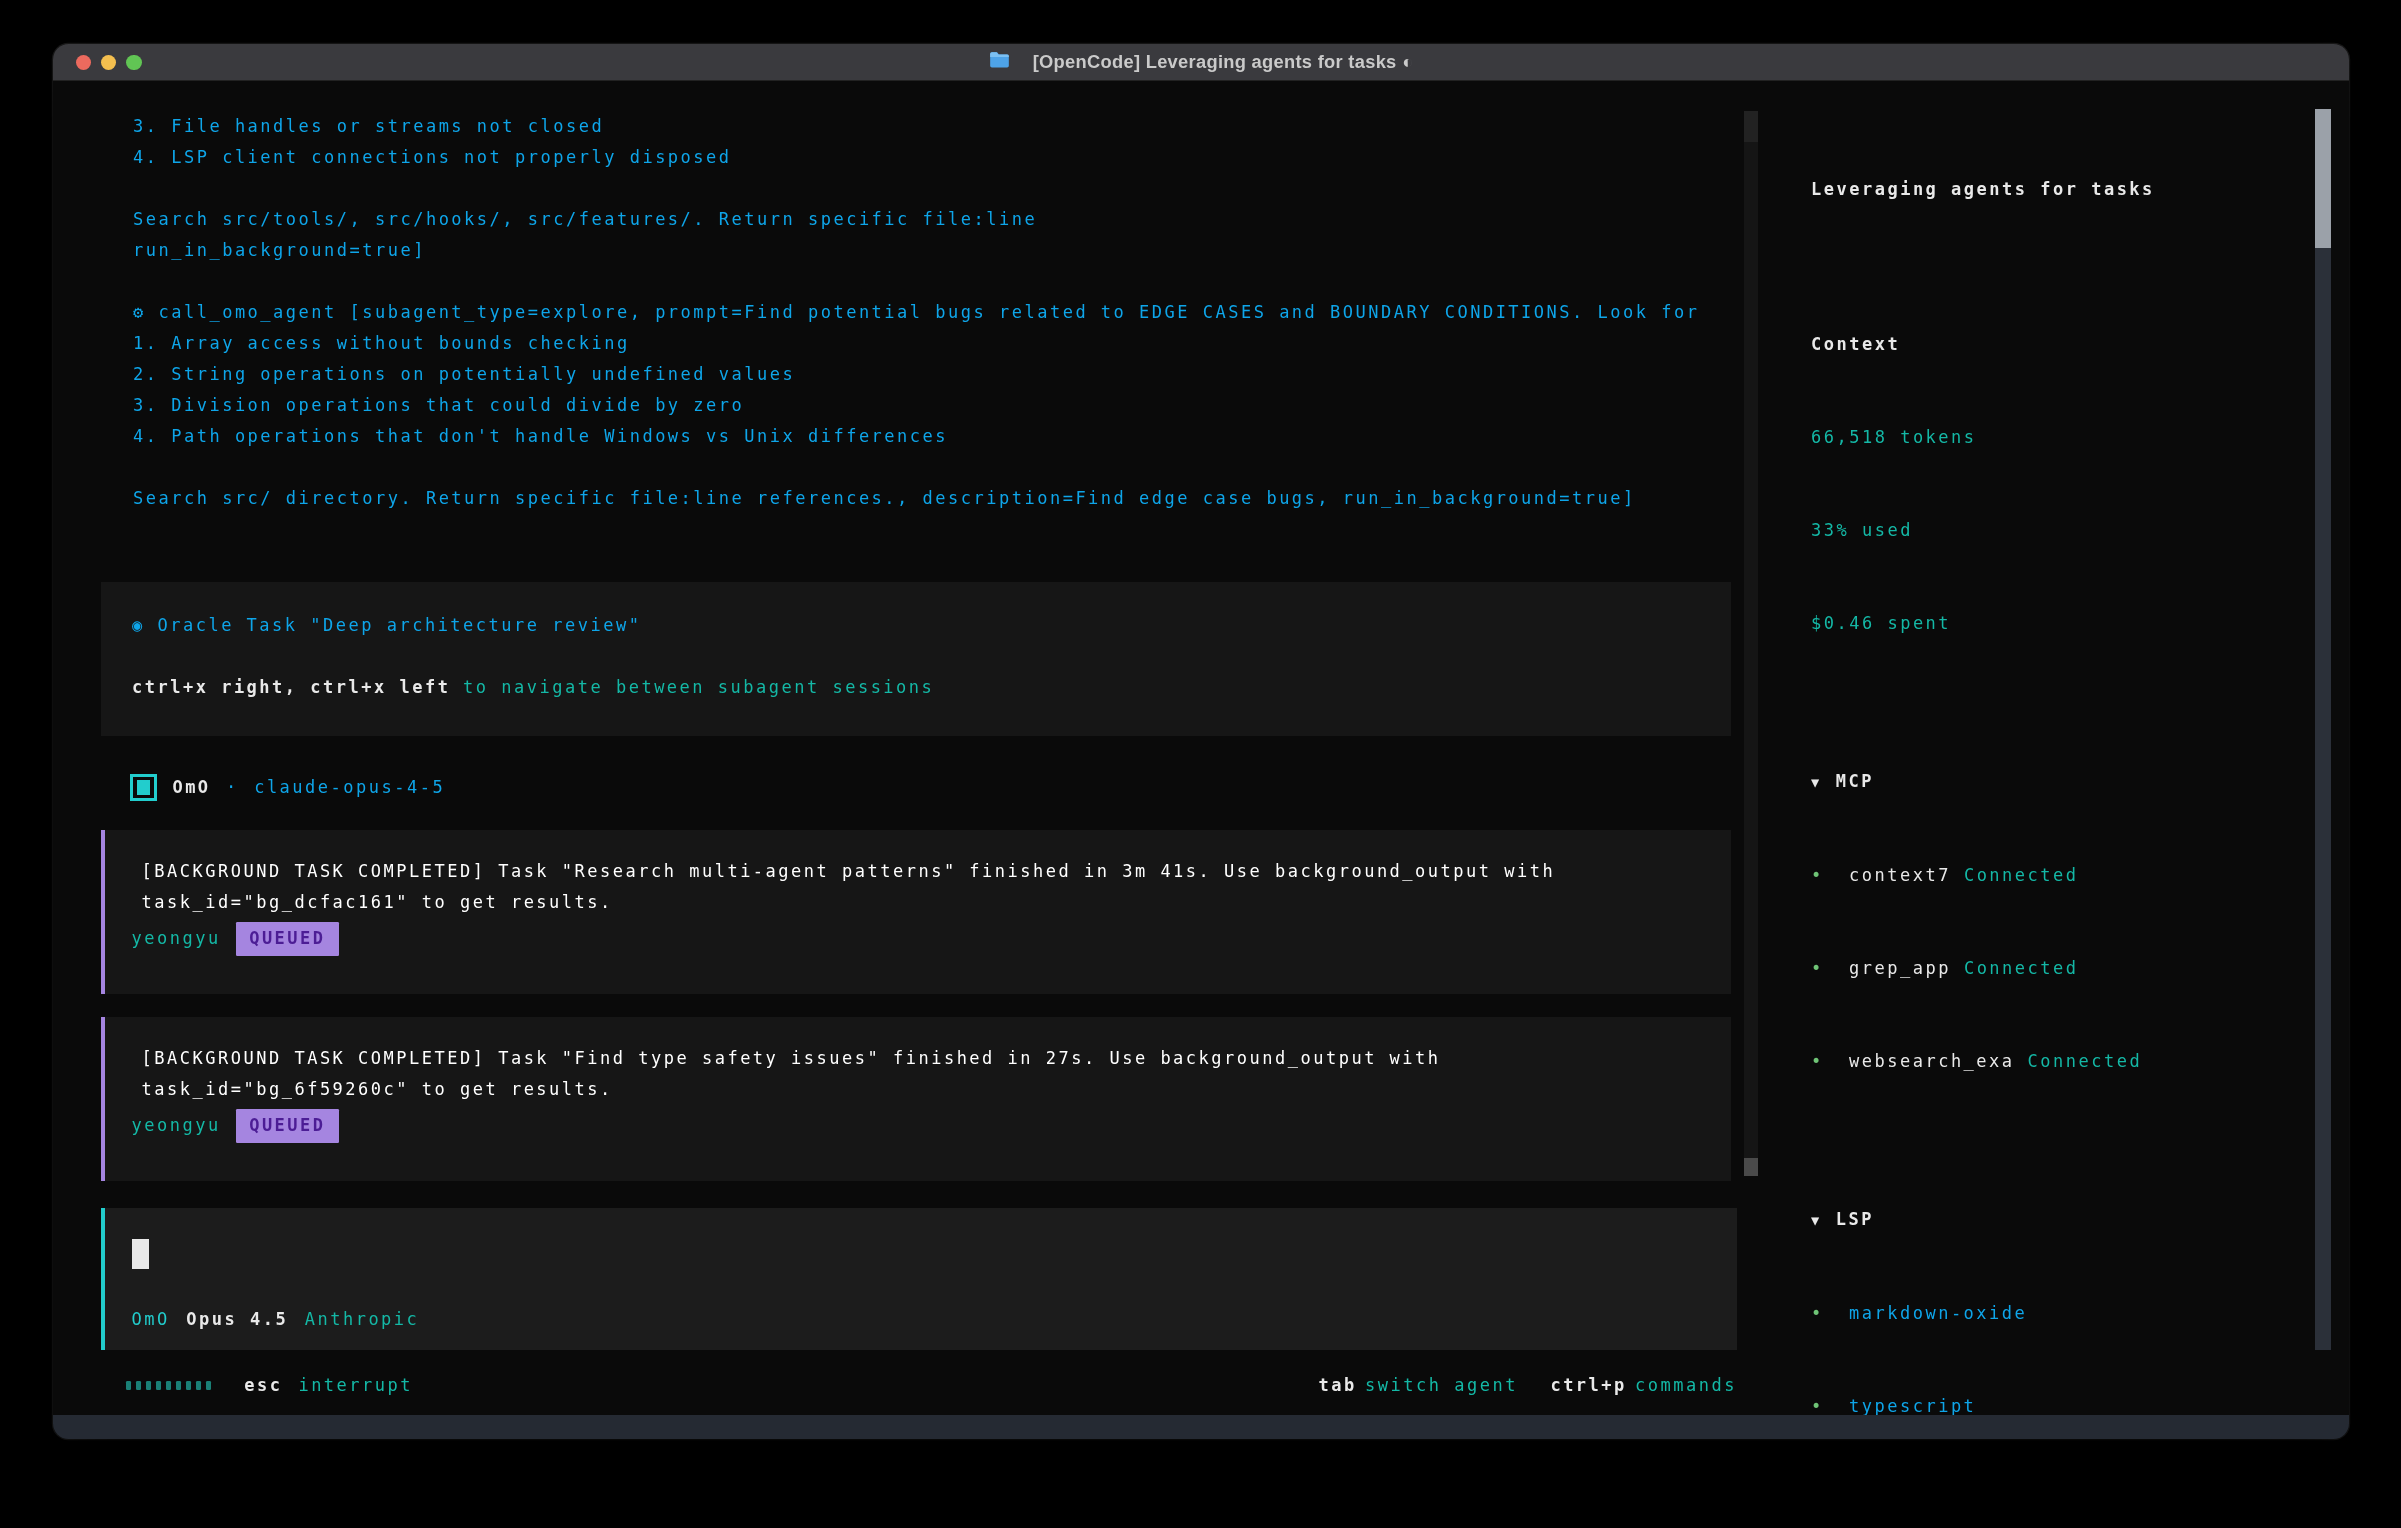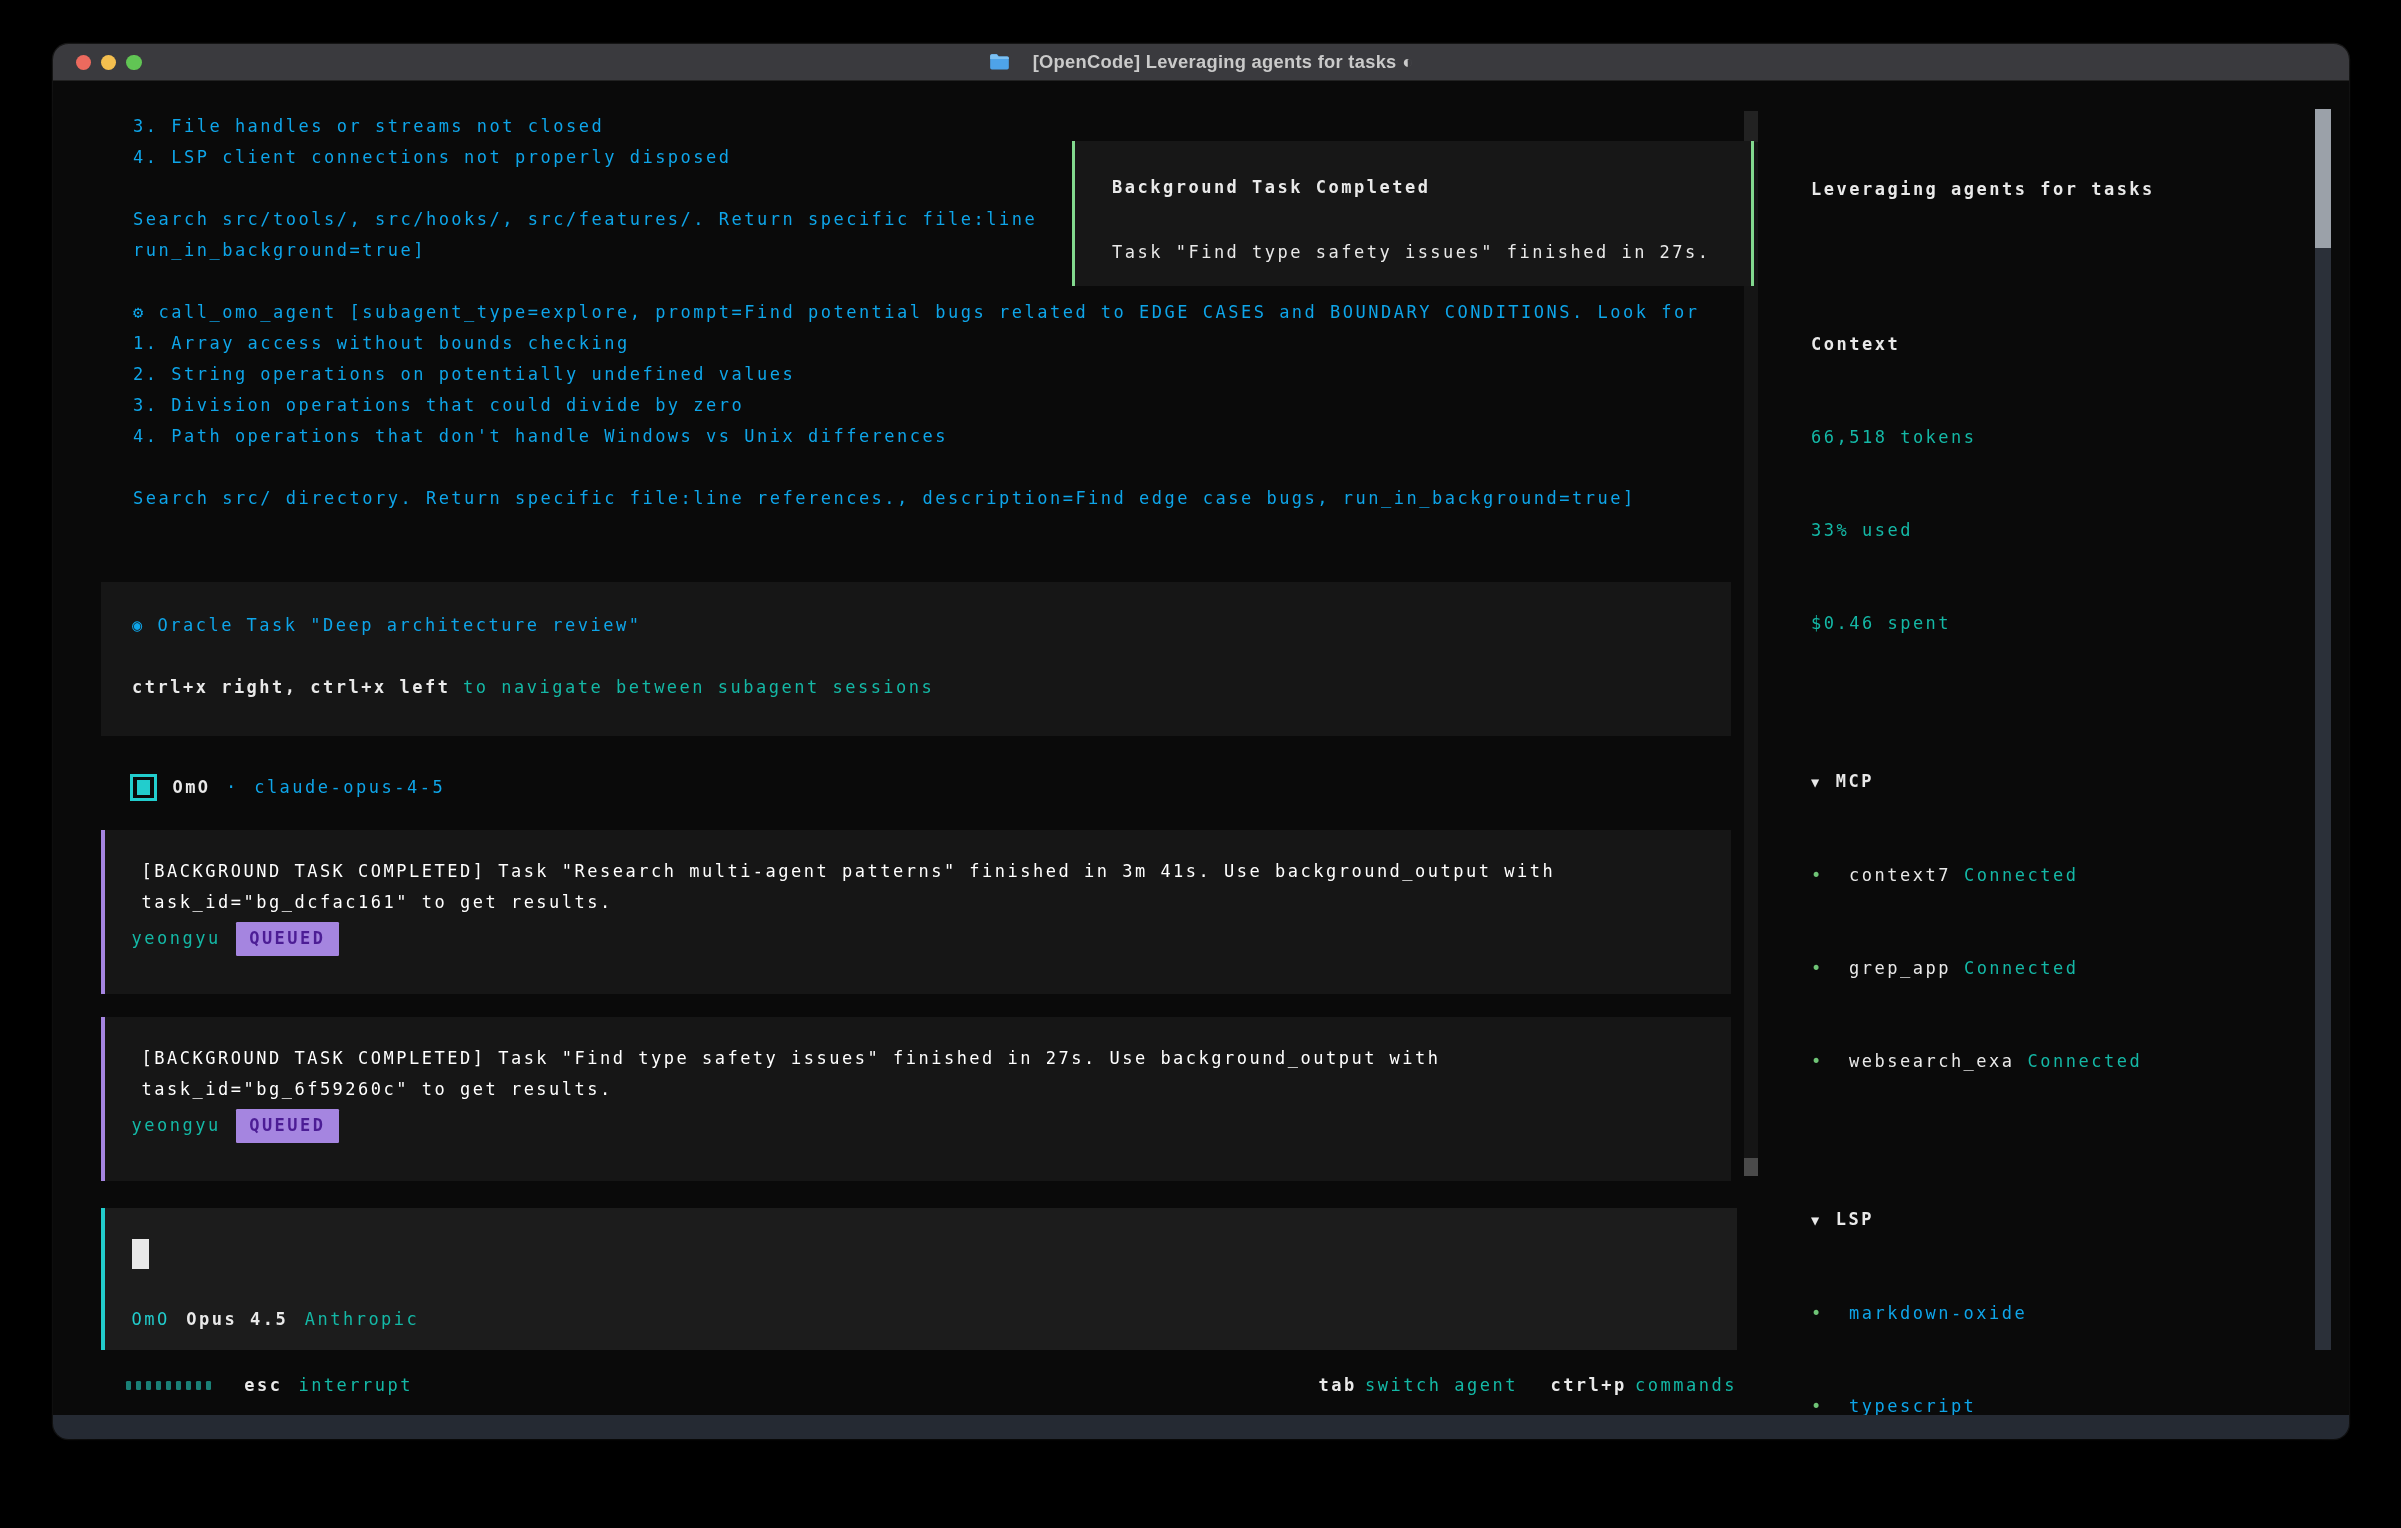--- a/index.html
+++ b/index.html
@@ -14,21 +14,21 @@
 
   
   .titlebar {
     position:absolute; left:0; top:0; right:0; height:37px; background:#3a3a3e;
     display:flex; align-items:center; justify-content:center;
     border-bottom:1.2px solid #222;
   }
   .traffic { position:absolute; left:22.5px; top:0; height:37px; display:flex; align-items:center; gap:10px; }
   .traffic span { width:15.4px; height:15.4px; border-radius:50%; display:block; }
   .tl-red { background:#ec6a5e; } .tl-yellow { background:#f4bf4f; } .tl-green { background:#61c554; }
-  .title-wrap { display:flex; align-items:center; gap:23px; }
+  .title-wrap { display:flex; gap:23px; }
   .title-text { font-family:"Liberation Sans","DejaVu Sans",sans-serif; font-weight:bold; font-size:18.3px; color:#cacaca; letter-spacing:0.3px; }
 
   
   .mono { font-size:17px; letter-spacing:2.5px; line-height:31px; white-space:pre; }
   .gray   { color:#0ea5e9; }
   .dgray  { color:#14b8a6; }
   .white  { color:#e9e9e9; }
   .bold   { font-weight:bold; }
   .cyan   { color:#22cdcd; }
 
@@ -118,24 +118,20 @@
 3. Division operations that could divide by zero
 4. Path operations that don't handle Windows vs Unix differences
 
 Search src/ directory. Return specific file:line references., description=Find edge case bugs, run_in_background=true]</pre>
 
   <div class="main-scrollbar">
     <div class="thumb-top"></div>
     <div class="thumb-bot"></div>
   </div>
 
-  <div class="toast">
-    <div class="mono white bold">Background Task Completed</div>
-    <div class="mono white toast-msg">Task "Find type safety issues" finished in 27s.</div>
-  </div>
 
   <div class="box oracle-box">
     <div class="mono gray">◉ Oracle Task "Deep architecture review"</div>
     <div class="mono" style="margin-top:31px;"><span class="white bold">ctrl+x right, ctrl+x left</span><span class="dgray"> to navigate between subagent sessions</span></div>
   </div>
 
   <div class="agent-header mono">
     <span class="omo-icon"><i></i></span>
     <span class="white bold">OmO</span>
     <span class="gray">·</span>

